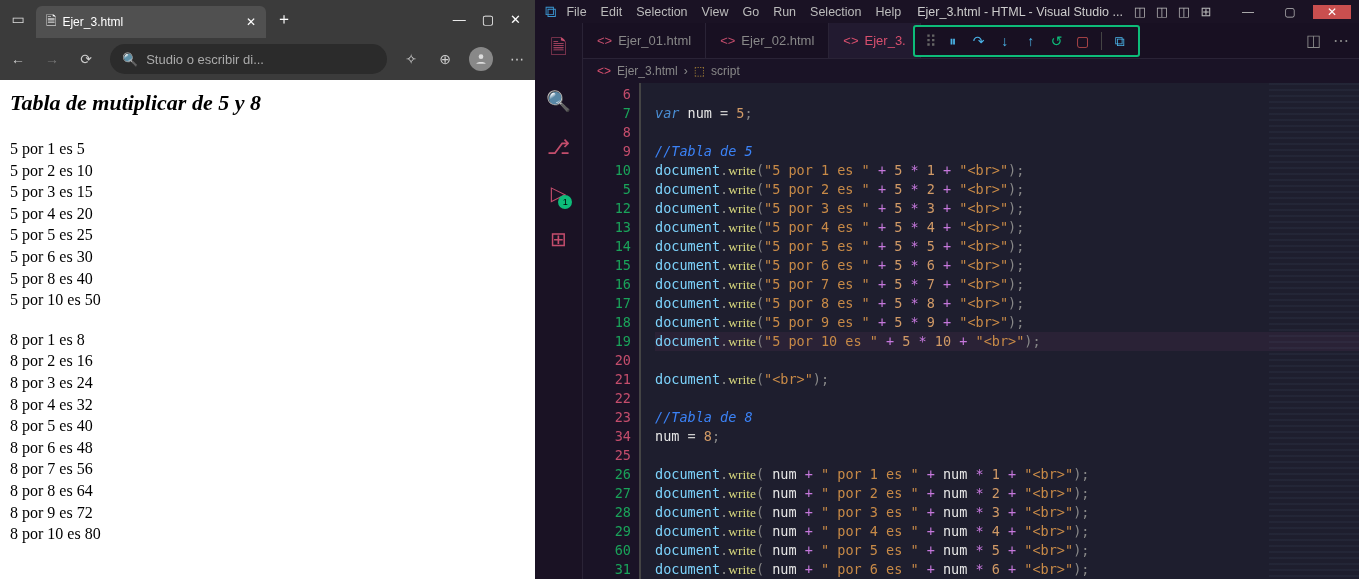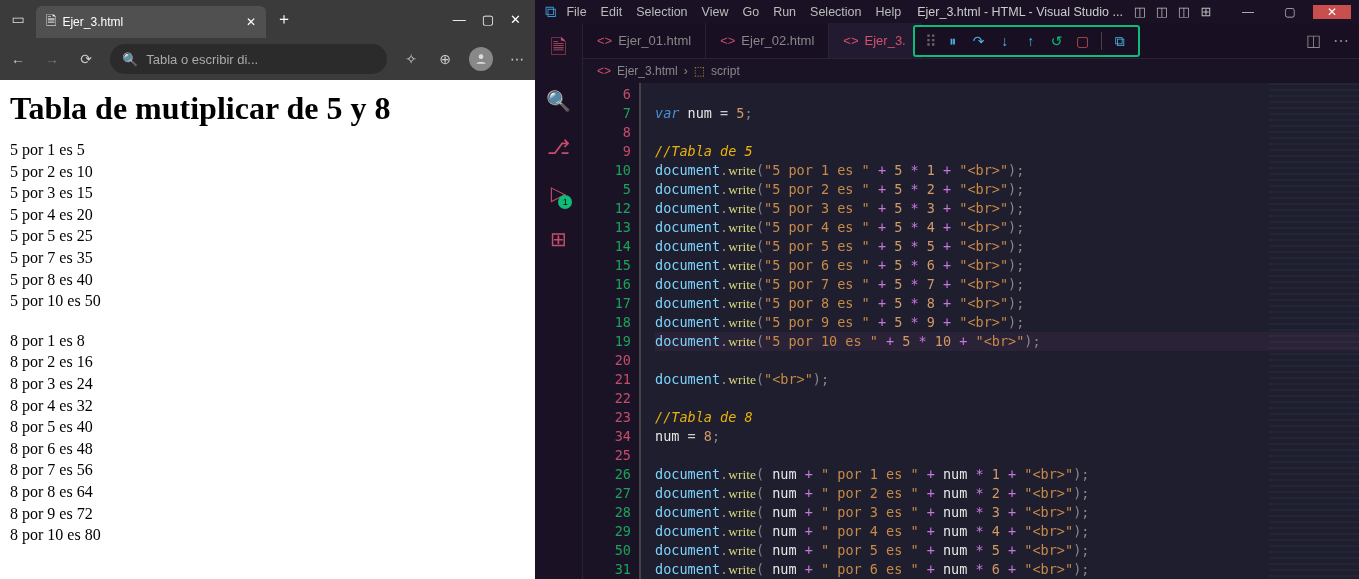--- a/index.html
+++ b/index.html
@@ -82,23 +82,24 @@
   }
   .browser-page {
     flex: 1;
     background: #fff;
     color: #000;
     padding: 10px 10px;
     font-family: "Times New Roman", serif;
     font-size: 16px;
   }
   .browser-page h1 {
-    font-size: 32px;
+    font-size: 22px;
     font-weight: bold;
-    margin-bottom: 12px;
+    margin-bottom: 22px;
+    font-style: italic;
   }
   .browser-page .line { line-height: 1.35; }
   .browser-page .gap { height: 18px; }
 
   
   .vscode {
     flex: 1;
     background: #1e1e2e;
     color: #ccc;
     display: flex;
@@ -211,21 +212,21 @@
   .code .row { height:19px; line-height:19px;}
   .code .row.hl { background:#2a2236;}
   .tk-kw { color:#4a8fd6; font-style:italic;}
   .tk-var { color:#e6e6e6;}
   .tk-obj { color:#7dd3fc;}
   .tk-fn { color:#d9d97e;font-family:Liberation Serif, serif;}
   .tk-str { color:#c88a47;}
   .tk-num { color:#d19a66;}
   .tk-op { color:#ccc;}
   .tk-punc{ color:#888;}
-  .tk-cmt { color:#eab308; font-style:italic;}
+  .tk-cmt { color:#3b82f6; font-style:italic;}
   .tk-star{ color:#c678dd;}
   .tk-plus{ color:#c678dd;}
 
   .minimap {
     position:absolute; right:0; top:0; width:90px; height:100%;
     background:
       repeating-linear-gradient(to bottom,
         rgba(100,130,160,0.15) 0 2px,
         transparent 2px 6px);
     opacity:0.5;
@@ -248,41 +249,41 @@
       <span>▢</span>
       <span>✕</span>
     </div>
   </div>
   <div class="browser-toolbar">
     <span class="tb-icon">←</span>
     <span class="tb-icon disabled">→</span>
     <span class="tb-icon">⟳</span>
     <div class="addr-bar">
       <span>🔍</span>
-      <span>Tabla o escribir di...</span>
+      <span>Studio o escribir di...</span>
     </div>
     <span class="tb-icon">✧</span>
     <span class="tb-icon">⊕</span>
     <span class="avatar">
       <svg width="14" height="14" viewBox="0 0 24 24" fill="#ddd">
           <circle cx="12" cy="8" r="4"></circle>
           <path d="M4 20c0-4 16-4 16 0"></path>
         </svg>
     </span>
     <span class="tb-icon">⋯</span>
   </div>
   <div class="browser-page">
     <h1>Tabla de mutiplicar de 5 y 8</h1>
     <div id="table5">
         <div class="line">5 por 1 es 5</div>
         <div class="line">5 por 2 es 10</div>
         <div class="line">5 por 3 es 15</div>
         <div class="line">5 por 4 es 20</div>
         <div class="line">5 por 5 es 25</div>
-        <div class="line">5 por 7 es 35</div>
+        <div class="line">5 por 6 es 30</div>
         <div class="line">5 por 8 es 40</div>
         <div class="line">5 por 10 es 50</div>
       </div>
     <div class="gap"></div>
     <div id="table8">
         <div class="line">8 por 1 es 8</div>
         <div class="line">8 por 2 es 16</div>
         <div class="line">8 por 3 es 24</div>
         <div class="line">8 por 4 es 32</div>
         <div class="line">8 por 5 es 40</div>
@@ -393,21 +394,21 @@
             <div class="ln r">20</div>
             <div class="ln r">21</div>
             <div class="ln r">22</div>
             <div class="ln r">23</div>
             <div class="ln r">34</div>
             <div class="ln r">25</div>
             <div class="ln g">26</div>
             <div class="ln g">27</div>
             <div class="ln g">28</div>
             <div class="ln g">29</div>
-            <div class="ln g">50</div>
+            <div class="ln g">60</div>
             <div class="ln g">31</div>
           </div>
         <div class="code" id="code"><div class="row">&nbsp;</div><div class="row"><span class="tk-kw">var</span> <span class="tk-var">num</span> <span class="tk-op">=</span> <span class="tk-num">5</span><span class="tk-punc">;</span></div><div class="row">&nbsp;</div><div class="row"><span class="tk-cmt">//Tabla de 5</span></div><div class="row"><span class="tk-obj">document</span><span class="tk-punc">.</span><span class="tk-fn">write</span><span class="tk-punc">(</span><span class="tk-str">"5 por 1 es "</span> <span class="tk-plus">+</span> <span class="tk-num">5</span> <span class="tk-star">*</span> <span class="tk-num">1</span> <span class="tk-plus">+</span> <span class="tk-str">"&lt;br&gt;"</span><span class="tk-punc">);</span></div><div class="row"><span class="tk-obj">document</span><span class="tk-punc">.</span><span class="tk-fn">write</span><span class="tk-punc">(</span><span class="tk-str">"5 por 2 es "</span> <span class="tk-plus">+</span> <span class="tk-num">5</span> <span class="tk-star">*</span> <span class="tk-num">2</span> <span class="tk-plus">+</span> <span class="tk-str">"&lt;br&gt;"</span><span class="tk-punc">);</span></div><div class="row"><span class="tk-obj">document</span><span class="tk-punc">.</span><span class="tk-fn">write</span><span class="tk-punc">(</span><span class="tk-str">"5 por 3 es "</span> <span class="tk-plus">+</span> <span class="tk-num">5</span> <span class="tk-star">*</span> <span class="tk-num">3</span> <span class="tk-plus">+</span> <span class="tk-str">"&lt;br&gt;"</span><span class="tk-punc">);</span></div><div class="row"><span class="tk-obj">document</span><span class="tk-punc">.</span><span class="tk-fn">write</span><span class="tk-punc">(</span><span class="tk-str">"5 por 4 es "</span> <span class="tk-plus">+</span> <span class="tk-num">5</span> <span class="tk-star">*</span> <span class="tk-num">4</span> <span class="tk-plus">+</span> <span class="tk-str">"&lt;br&gt;"</span><span class="tk-punc">);</span></div><div class="row"><span class="tk-obj">document</span><span class="tk-punc">.</span><span class="tk-fn">write</span><span class="tk-punc">(</span><span class="tk-str">"5 por 5 es "</span> <span class="tk-plus">+</span> <span class="tk-num">5</span> <span class="tk-star">*</span> <span class="tk-num">5</span> <span class="tk-plus">+</span> <span class="tk-str">"&lt;br&gt;"</span><span class="tk-punc">);</span></div><div class="row"><span class="tk-obj">document</span><span class="tk-punc">.</span><span class="tk-fn">write</span><span class="tk-punc">(</span><span class="tk-str">"5 por 6 es "</span> <span class="tk-plus">+</span> <span class="tk-num">5</span> <span class="tk-star">*</span> <span class="tk-num">6</span> <span class="tk-plus">+</span> <span class="tk-str">"&lt;br&gt;"</span><span class="tk-punc">);</span></div><div class="row"><span class="tk-obj">document</span><span class="tk-punc">.</span><span class="tk-fn">write</span><span class="tk-punc">(</span><span class="tk-str">"5 por 7 es "</span> <span class="tk-plus">+</span> <span class="tk-num">5</span> <span class="tk-star">*</span> <span class="tk-num">7</span> <span class="tk-plus">+</span> <span class="tk-str">"&lt;br&gt;"</span><span class="tk-punc">);</span></div><div class="row"><span class="tk-obj">document</span><span class="tk-punc">.</span><span class="tk-fn">write</span><span class="tk-punc">(</span><span class="tk-str">"5 por 8 es "</span> <span class="tk-plus">+</span> <span class="tk-num">5</span> <span class="tk-star">*</span> <span class="tk-num">8</span> <span class="tk-plus">+</span> <span class="tk-str">"&lt;br&gt;"</span><span class="tk-punc">);</span></div><div class="row"><span class="tk-obj">document</span><span class="tk-punc">.</span><span class="tk-fn">write</span><span class="tk-punc">(</span><span class="tk-str">"5 por 9 es "</span> <span class="tk-plus">+</span> <span class="tk-num">5</span> <span class="tk-star">*</span> <span class="tk-num">9</span> <span class="tk-plus">+</span> <span class="tk-str">"&lt;br&gt;"</span><span class="tk-punc">);</span></div><div class="row hl"><span class="tk-obj">document</span><span class="tk-punc">.</span><span class="tk-fn">write</span><span class="tk-punc">(</span><span class="tk-str">"5 por 10 es "</span> <span class="tk-plus">+</span> <span class="tk-num">5</span> <span class="tk-star">*</span> <span class="tk-num">10</span> <span class="tk-plus">+</span> <span class="tk-str">"&lt;br&gt;"</span><span class="tk-punc">);</span></div><div class="row">&nbsp;</div><div class="row"><span class="tk-obj">document</span><span class="tk-punc">.</span><span class="tk-fn">write</span><span class="tk-punc">(</span><span class="tk-str">"&lt;br&gt;"</span><span class="tk-punc">);</span></div><div class="row">&nbsp;</div><div class="row"><span class="tk-cmt">//Tabla de 8</span></div><div class="row"><span class="tk-var">num</span> <span class="tk-op">=</span> <span class="tk-num">8</span><span class="tk-punc">;</span></div><div class="row">&nbsp;</div><div class="row"><span class="tk-obj">document</span><span class="tk-punc">.</span><span class="tk-fn">write</span><span class="tk-punc">(</span> <span class="tk-var">num</span> <span class="tk-plus">+</span> <span class="tk-str">" por 1 es "</span> <span class="tk-plus">+</span> <span class="tk-var">num</span> <span class="tk-star">*</span> <span class="tk-num">1</span> <span class="tk-plus">+</span> <span class="tk-str">"&lt;br&gt;"</span><span class="tk-punc">);</span></div><div class="row"><span class="tk-obj">document</span><span class="tk-punc">.</span><span class="tk-fn">write</span><span class="tk-punc">(</span> <span class="tk-var">num</span> <span class="tk-plus">+</span> <span class="tk-str">" por 2 es "</span> <span class="tk-plus">+</span> <span class="tk-var">num</span> <span class="tk-star">*</span> <span class="tk-num">2</span> <span class="tk-plus">+</span> <span class="tk-str">"&lt;br&gt;"</span><span class="tk-punc">);</span></div><div class="row"><span class="tk-obj">document</span><span class="tk-punc">.</span><span class="tk-fn">write</span><span class="tk-punc">(</span> <span class="tk-var">num</span> <span class="tk-plus">+</span> <span class="tk-str">" por 3 es "</span> <span class="tk-plus">+</span> <span class="tk-var">num</span> <span class="tk-star">*</span> <span class="tk-num">3</span> <span class="tk-plus">+</span> <span class="tk-str">"&lt;br&gt;"</span><span class="tk-punc">);</span></div><div class="row"><span class="tk-obj">document</span><span class="tk-punc">.</span><span class="tk-fn">write</span><span class="tk-punc">(</span> <span class="tk-var">num</span> <span class="tk-plus">+</span> <span class="tk-str">" por 4 es "</span> <span class="tk-plus">+</span> <span class="tk-var">num</span> <span class="tk-star">*</span> <span class="tk-num">4</span> <span class="tk-plus">+</span> <span class="tk-str">"&lt;br&gt;"</span><span class="tk-punc">);</span></div><div class="row"><span class="tk-obj">document</span><span class="tk-punc">.</span><span class="tk-fn">write</span><span class="tk-punc">(</span> <span class="tk-var">num</span> <span class="tk-plus">+</span> <span class="tk-str">" por 5 es "</span> <span class="tk-plus">+</span> <span class="tk-var">num</span> <span class="tk-star">*</span> <span class="tk-num">5</span> <span class="tk-plus">+</span> <span class="tk-str">"&lt;br&gt;"</span><span class="tk-punc">);</span></div><div class="row"><span class="tk-obj">document</span><span class="tk-punc">.</span><span class="tk-fn">write</span><span class="tk-punc">(</span> <span class="tk-var">num</span> <span class="tk-plus">+</span> <span class="tk-str">" por 6 es "</span> <span class="tk-plus">+</span> <span class="tk-var">num</span> <span class="tk-star">*</span> <span class="tk-num">6</span> <span class="tk-plus">+</span> <span class="tk-str">"&lt;br&gt;"</span><span class="tk-punc">);</span></div></div>
         <div class="minimap"></div>
       </div>
     </div>
   </div>
 </div>
 
 </body></html>

